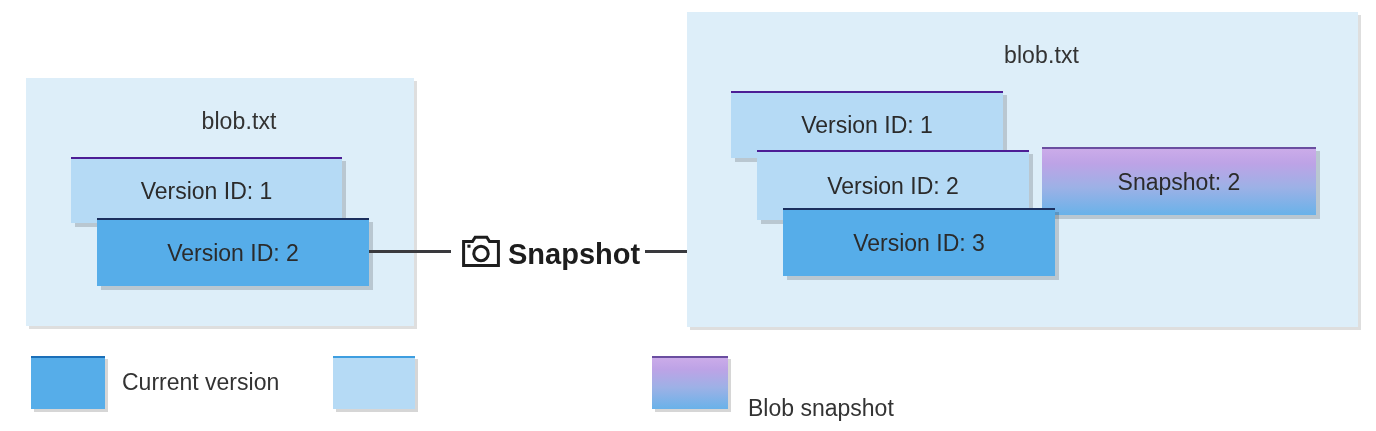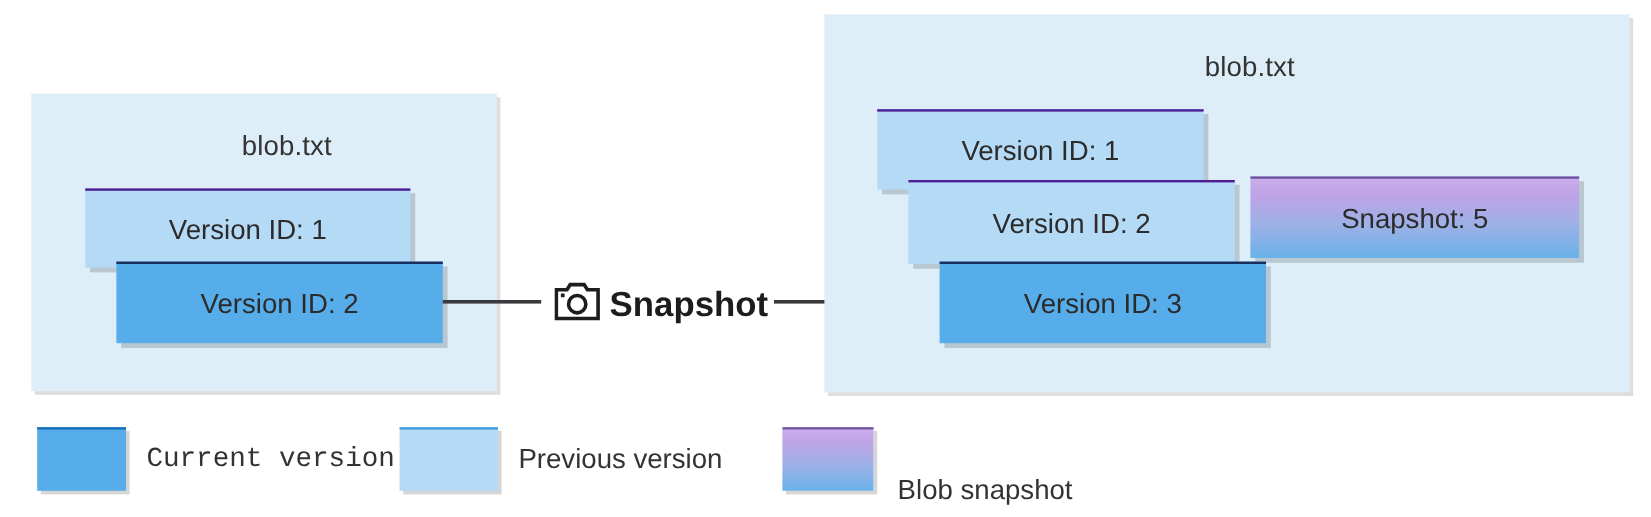--- a/index.html
+++ b/index.html
@@ -128,33 +128,32 @@
 
   <div class="blob-panel" style="left:687px;top:12px;width:671px;height:315px;">
     <div class="panel-title" style="top:30px;">blob.txt</div>
   </div>
 
   <div class="vbox prev" style="left:731px;top:91px;width:272px;height:67px;">
     <span>Version ID: 1</span>
   </div>
 
   <div class="vbox snap" style="left:1042px;top:147px;width:274px;height:68px;">
-    <span>Snapshot: 5</span>
+    <span>Snapshot: 2</span>
   </div>
 
   <div class="vbox prev" style="left:757px;top:150px;width:272px;height:70px;">
     <span>Version ID: 2</span>
   </div>
 
-  <div class="vbox curr" style="left:783px;top:218px;width:272px;height:68px;">
+  <div class="vbox curr" style="left:783px;top:208px;width:272px;height:68px;">
     <span>Version ID: 3</span>
   </div>
 
   <div class="legend-swatch sw-curr" style="left:31px;top:356px;width:74px;height:53px;"></div>
-  <div class="legend-label" style="left:122px;top:369px;font-family:Liberation Mono, monospace;">Current version</div>
+  <div class="legend-label" style="left:122px;top:369px;">Current version</div>
 
   <div class="legend-swatch sw-prev" style="left:333px;top:356px;width:82px;height:53px;"></div>
-  <div class="legend-label" style="left:432px;top:369px;">Previous version</div>
 
   <div class="legend-swatch sw-snap" style="left:652px;top:356px;width:76px;height:53px;"></div>
   <div class="legend-label" style="left:748px;top:369px;margin-top:26px;">Blob snapshot</div>
 
 </div>
 
 </body></html>

